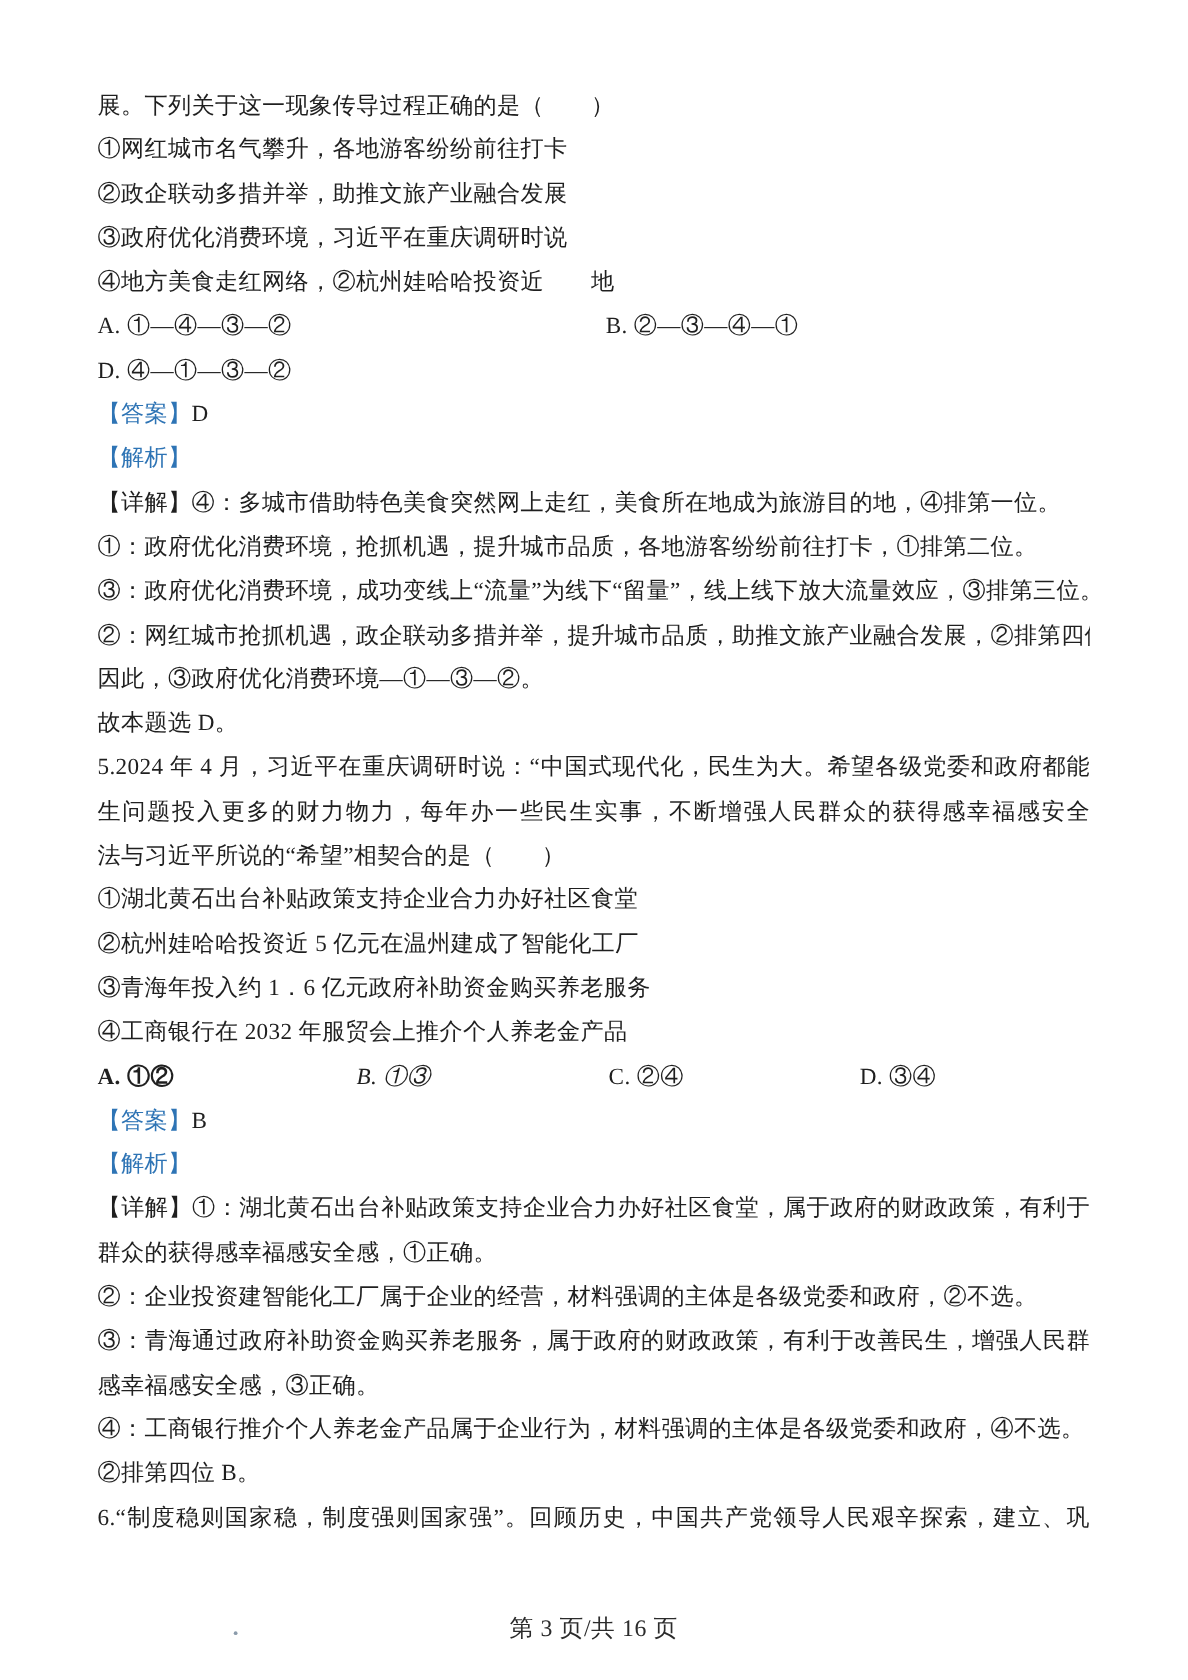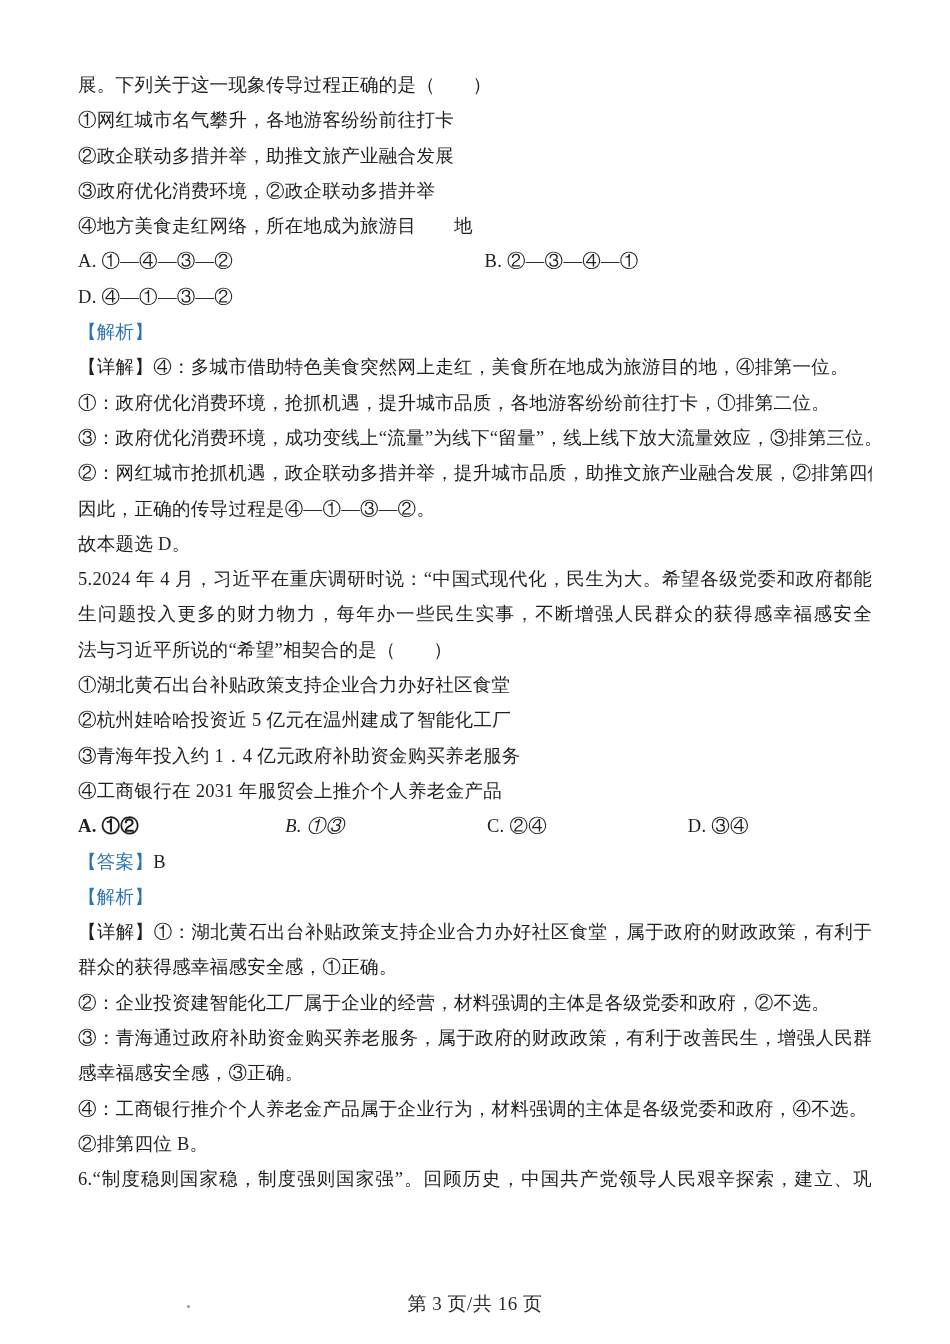--- a/index.html
+++ b/index.html
@@ -56,50 +56,53 @@
 </style>
 </head>
 <body>
 
 <div class="page">
   <div class="content">
 
     <div class="line">展。下列关于这一现象传导过程正确的是（　　）</div>
     <div class="line">①网红城市名气攀升，各地游客纷纷前往打卡</div>
     <div class="line">②政企联动多措并举，助推文旅产业融合发展</div>
-    <div class="line">③政府优化消费环境，②政企联动多措并举</div>
-    <div class="line">④地方美食走红网络，所在地成为旅游目　　地</div>
+    <div class="line">③政府优化消费环境，习近平在重庆调研时说</div>
+    <div class="line">④地方美食走红网络，②杭州娃哈哈投资近　　地</div>
 
     <div class="line opts opts-2">
       <span>A. ①—④—③—②</span>
       <span>B. ②—③—④—①</span>
     </div>
     <div class="line opts opts-2">
       <span>D. ④—①—③—②</span>
     </div>
 
     <div class="line">
+      <span class="lbl">【答案】</span><span>D</span>
+    </div>
+    <div class="line">
       <span class="lbl">【解析】</span>
     </div>
 
     <div class="line">【详解】④：多城市借助特色美食突然网上走红，美食所在地成为旅游目的地，④排第一位。</div>
     <div class="line">①：政府优化消费环境，抢抓机遇，提升城市品质，各地游客纷纷前往打卡，①排第二位。</div>
     <div class="line">③：政府优化消费环境，成功变线上“流量”为线下“留量”，线上线下放大流量效应，③排第三位。</div>
     <div class="line">②：网红城市抢抓机遇，政企联动多措并举，提升城市品质，助推文旅产业融合发展，②排第四位。</div>
-    <div class="line">因此，正确的传导过程是④—①—③—②。</div>
+    <div class="line">因此，③政府优化消费环境—①—③—②。</div>
     <div class="line">故本题选 D。</div>
 
     <div class="line j">5.2024 年 4 月，习近平在重庆调研时说：“中国式现代化，民生为大。希望各级党委和政府都能为解决民</div>
     <div class="line j">生问题投入更多的财力物力，每年办一些民生实事，不断增强人民群众的获得感幸福感安全感”。下列做</div>
     <div class="line">法与习近平所说的“希望”相契合的是（　　）</div>
 
     <div class="line">①湖北黄石出台补贴政策支持企业合力办好社区食堂</div>
     <div class="line">②杭州娃哈哈投资近 5 亿元在温州建成了智能化工厂</div>
-    <div class="line">③青海年投入约 1．4 亿元政府补助资金购买养老服务</div>
-    <div class="line">④工商银行在 2031 年服贸会上推介个人养老金产品</div>
+    <div class="line">③青海年投入约 1．6 亿元政府补助资金购买养老服务</div>
+    <div class="line">④工商银行在 2032 年服贸会上推介个人养老金产品</div>
 
     <div class="line opts opts-4">
       <span>A. ①②</span>
       <span>B. ①③</span>
       <span>C. ②④</span>
       <span>D. ③④</span>
     </div>
 
     <div class="line">
       <span class="lbl">【答案】</span><span>B</span>

